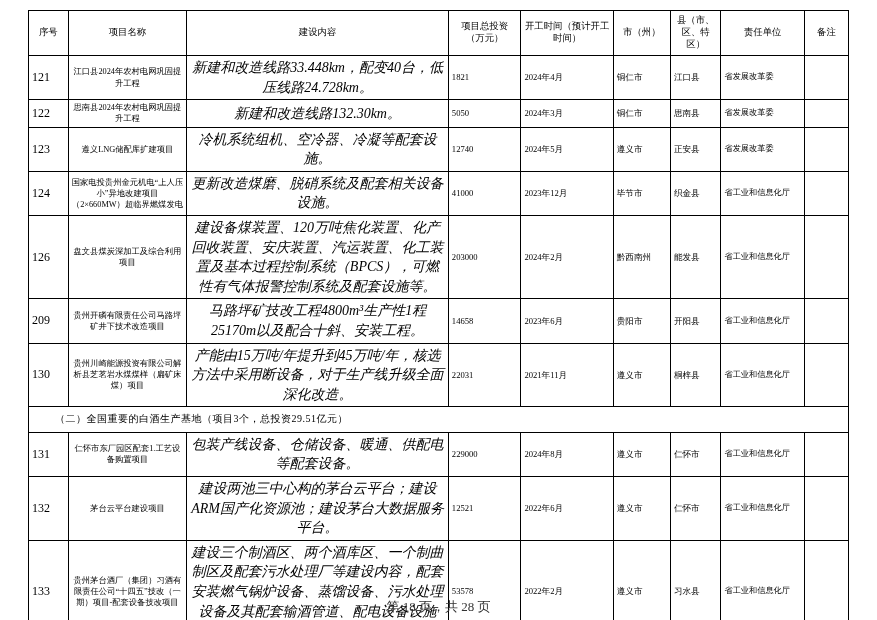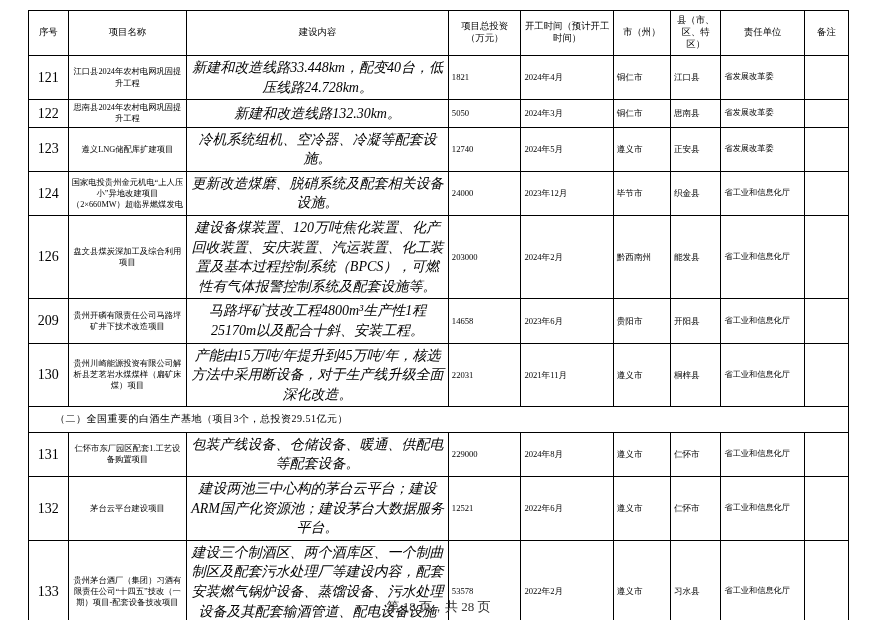--- a/index.html
+++ b/index.html
@@ -37,22 +37,21 @@
     overflow-wrap: break-word;
   }
   thead th {
     text-align: center;
     font-weight: normal;
     font-size: 9.4px;
     height: 40px;
     padding: 2px 2px;
   }
   td.c-idx {
-    text-align: center;
-    font-size: 14px;
+    font-size: 12px;
   }
   td.c-name {
     text-align: center;
     font-size: 8.3px;
     line-height: 1.35;
   }
   td.c-content {
     text-align: center;
     font-size: 14px;
     line-height: 1.4;
@@ -157,21 +156,21 @@
           <td class="c-time">2024年5月</td>
           <td class="c-city">遵义市</td>
           <td class="c-county">正安县</td>
           <td class="c-unit">省发展改革委</td>
           <td class="c-remark"></td>
         </tr>
         <tr>
           <td class="c-idx">124</td>
           <td class="c-name">国家电投贵州金元机电“上人压小”异地改建项目（2×660MW）超临界燃煤发电</td>
           <td class="c-content">更新改造煤磨、脱硝系统及配套相关设备设施。</td>
-          <td class="c-invest">24000</td>
+          <td class="c-invest">41000</td>
           <td class="c-time">2023年12月</td>
           <td class="c-city">毕节市</td>
           <td class="c-county">织金县</td>
           <td class="c-unit">省工业和信息化厅</td>
           <td class="c-remark"></td>
         </tr>
         <tr>
           <td class="c-idx">126</td>
           <td class="c-name">盘文县煤炭深加工及综合利用项目</td>
           <td class="c-content">建设备煤装置、120万吨焦化装置、化产回收装置、安庆装置、汽运装置、化工装置及基本过程控制系统（BPCS），可燃性有气体报警控制系统及配套设施等。</td>

